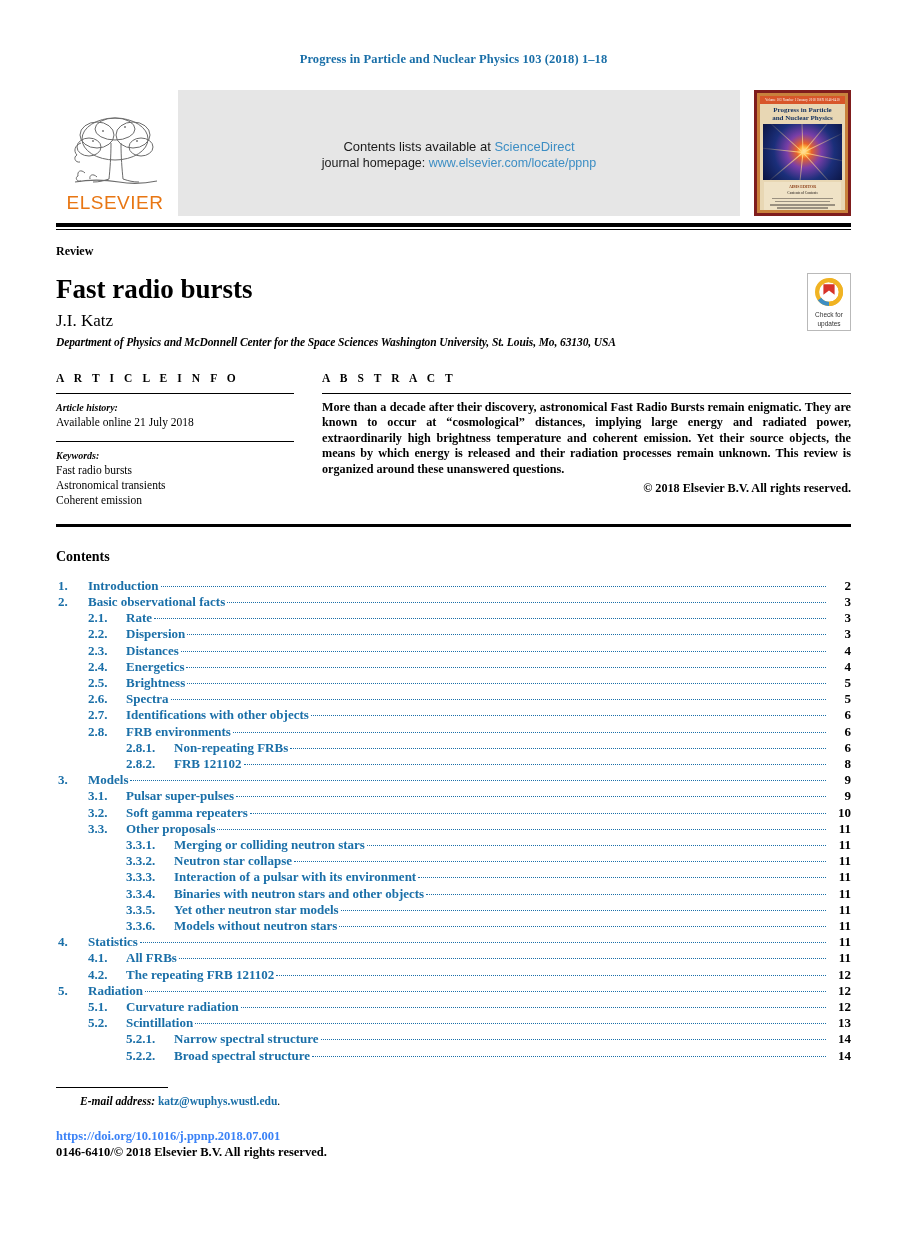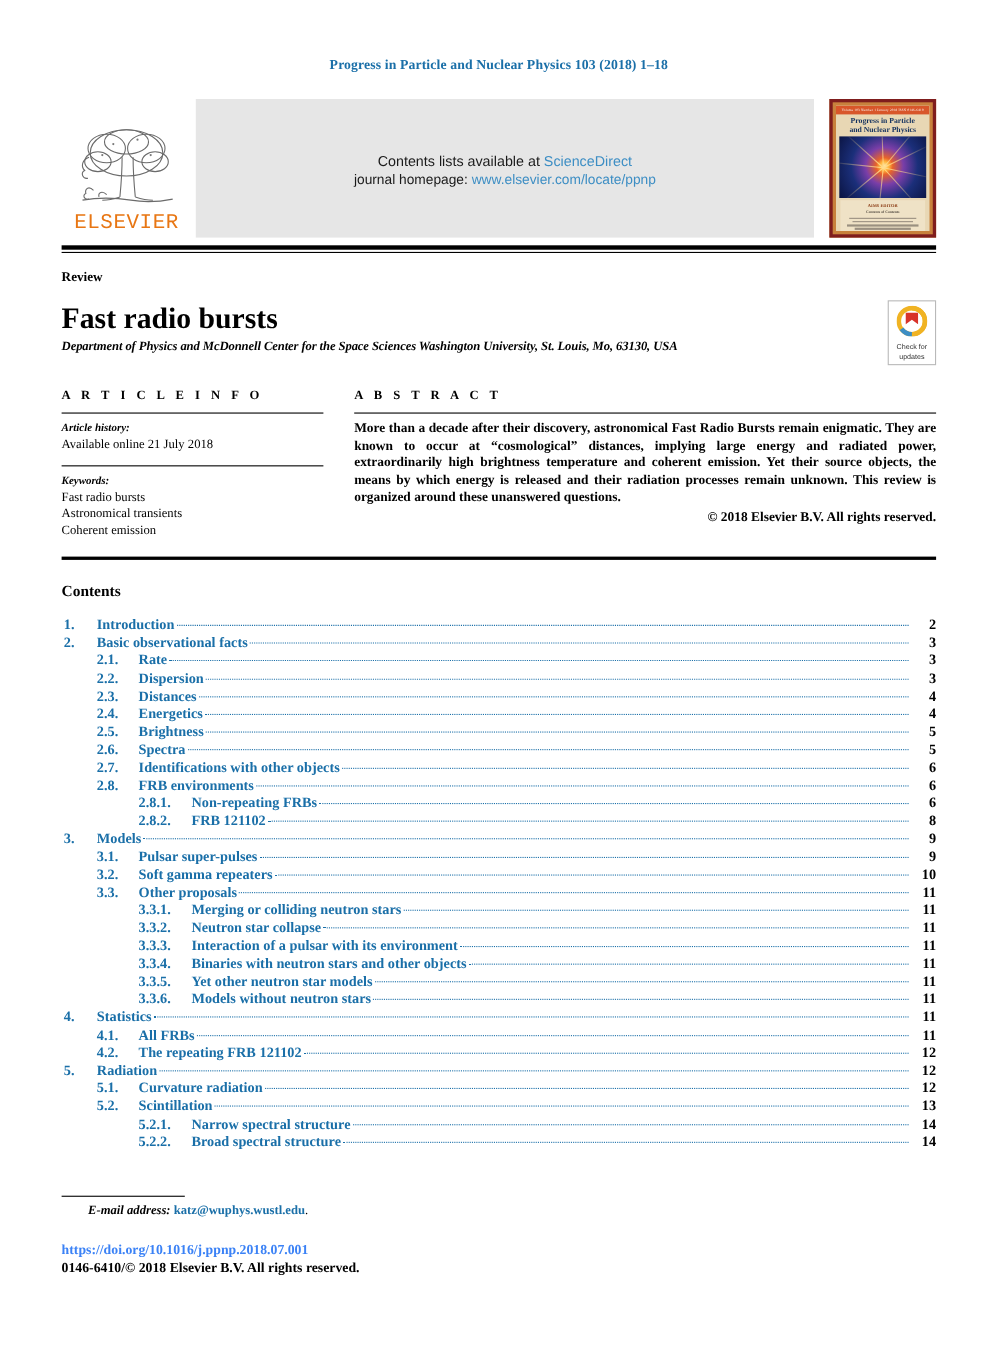--- a/index.html
+++ b/index.html
@@ -47,21 +47,21 @@
     display: flex;
     flex-direction: column;
     align-items: center;
     justify-content: flex-end;
     padding-bottom: 4px;
     box-sizing: border-box;
   }
   .elsevier-logo svg { display:block; }
   .elsevier-word {
     color: #e87613;
-    font-family: Liberation Mono, monospace;
+    font-family: Liberation Sans, sans-serif;
     font-size: 19px;
     letter-spacing: .5px;
     margin-top: 0;
     line-height: 1;
   }
   .banner {
     flex: 1 1 auto;
     background: #e6e6e6;
     display: flex;
     flex-direction: column;
@@ -428,20 +428,21 @@
   </div>
 
   <hr class="rule-thick">
   <hr class="rule-thin">
 
   <div class="doctype">Review</div>
 
   <div class="title-row">
     <div class="title-left">
       <div class="art-title">Fast radio bursts</div>
+      <div class="authors">J.I. Katz</div>
       <div class="affil">Department of Physics and McDonnell Center for the Space Sciences Washington University, St. Louis, Mo, 63130, USA</div>
     </div>
     <div class="crossmark">
       <span>
         <svg width="28" height="28" viewBox="0 0 40 40" aria-hidden="true">
           <circle cx="20" cy="20" r="17" fill="none" stroke="#f0b323" stroke-width="6"></circle>
           <path d="M20 3 A17 17 0 0 1 20 37" fill="none" stroke="#f0b323" stroke-width="6"></path>
           <path d="M20 37 A17 17 0 0 1 6.5 30" fill="none" stroke="#3d8ec4" stroke-width="6"></path>
           <path d="M12 24 L12 9 L28 9 L28 24 L20 18 Z" fill="#d8332a"></path>
         </svg>

